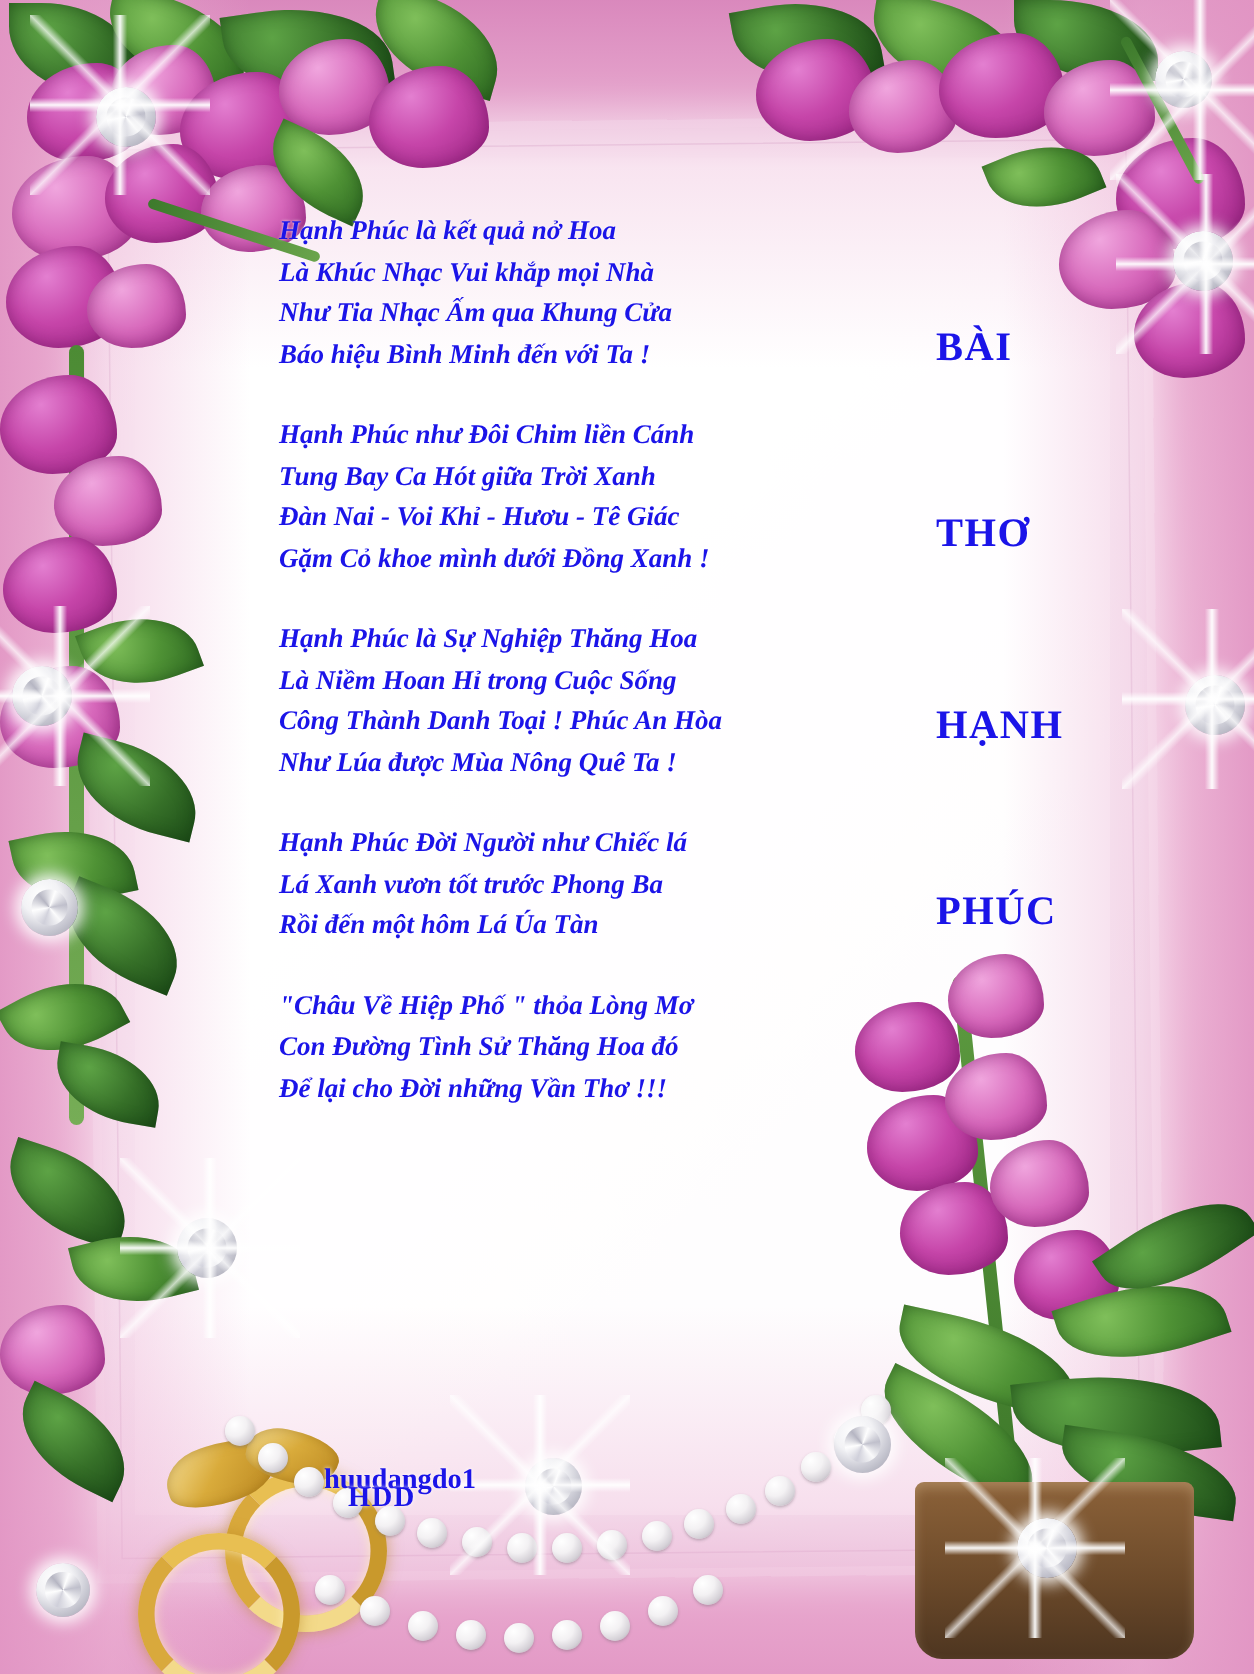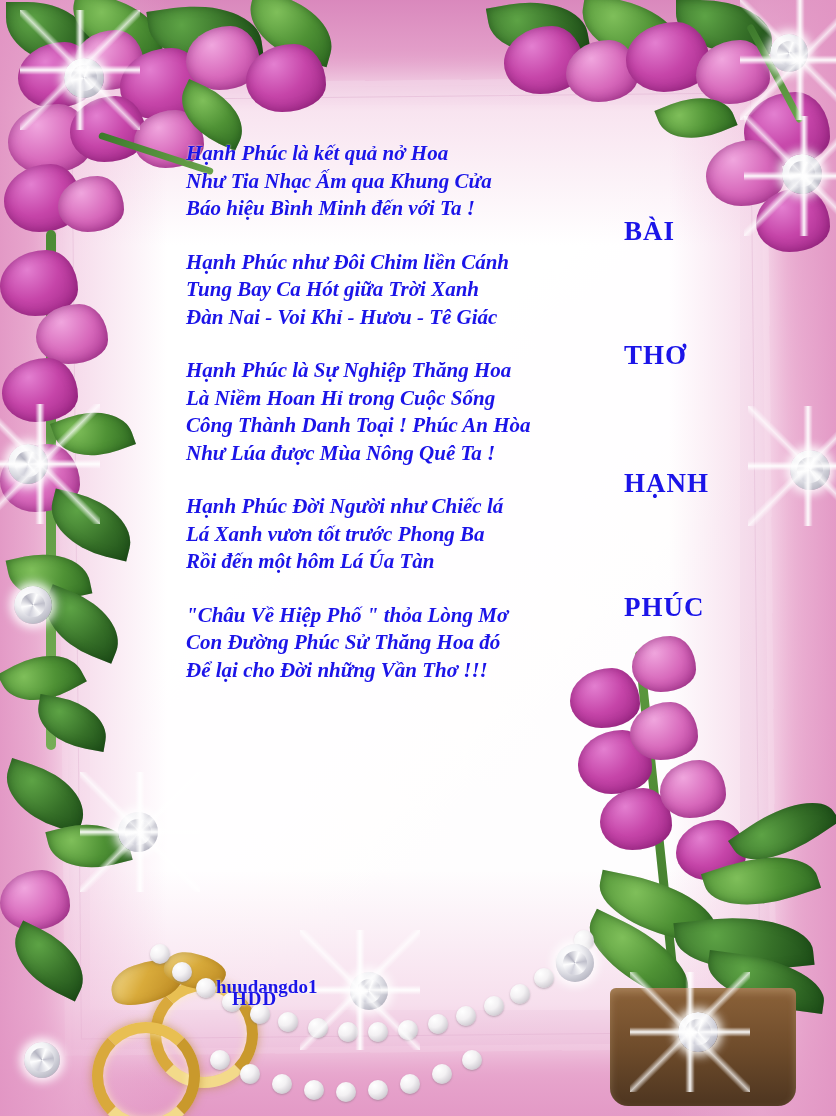--- a/index.html
+++ b/index.html
@@ -161,21 +161,21 @@
     width: 430px;
     z-index: 30;
   }
   .stanza {
     margin-bottom: 26px;
   }
   .line {
     font-family: "Liberation Serif", serif;
     font-style: italic;
     font-weight: bold;
-    font-size: 21px;
+    font-size: 18px;
     line-height: 27.5px;
     color: #1b14e8;
     white-space: nowrap;
     text-shadow: 0 0 2px rgba(255,255,255,0.9);
   }
   .side-word {
     position: absolute;
     z-index: 31;
     font-family: "Liberation Serif", serif;
     font-weight: bold;
@@ -341,42 +341,44 @@
     <div class="sparkle" style="left:-20px;top:404px;"></div>
     <div class="sparkle" style="left:748px;top:406px;"></div>
     <div class="sparkle" style="left:80px;top:772px;"></div>
     <div class="sparkle" style="left:300px;top:930px;"></div>
     <div class="sparkle" style="left:630px;top:972px;"></div>
   </div>
 
   <div class="poem">
     <div class="stanza">
       <div class="line">Hạnh Phúc là kết quả nở Hoa</div>
+      <div class="line">Là Khúc Nhạc Vui khắp mọi Nhà</div>
       <div class="line">Như Tia Nhạc Ấm qua Khung Cửa</div>
       <div class="line">Báo hiệu Bình Minh đến với Ta !</div>
     </div>
     <div class="stanza">
       <div class="line">Hạnh Phúc như Đôi Chim liền Cánh</div>
       <div class="line">Tung Bay Ca Hót giữa Trời Xanh</div>
       <div class="line">Đàn Nai - Voi Khỉ - Hươu - Tê Giác</div>
+      <div class="line">Gặm Cỏ khoe mình dưới Đồng Xanh !</div>
     </div>
     <div class="stanza">
       <div class="line">Hạnh Phúc là Sự Nghiệp Thăng Hoa</div>
       <div class="line">Là Niềm Hoan Hỉ trong Cuộc Sống</div>
       <div class="line">Công Thành Danh Toại ! Phúc An Hòa</div>
       <div class="line">Như Lúa được Mùa Nông Quê Ta !</div>
     </div>
     <div class="stanza">
       <div class="line">Hạnh Phúc Đời Người như Chiếc lá</div>
       <div class="line">Lá Xanh vươn tốt trước Phong Ba</div>
       <div class="line">Rồi đến một hôm Lá Úa Tàn</div>
     </div>
     <div class="stanza">
       <div class="line">"Châu Về Hiệp Phố " thỏa Lòng Mơ</div>
-      <div class="line">Con Đường Phúc Sử Thăng Hoa đó</div>
+      <div class="line">Con Đường Tình Sử Thăng Hoa đó</div>
       <div class="line">Để lại cho Đời những Vần Thơ !!!</div>
     </div>
   </div>
 
   <div class="side-word" id="w-bai">BÀI</div>
   <div class="side-word" id="w-tho">THƠ</div>
   <div class="side-word" id="w-hanh">HẠNH</div>
   <div class="side-word" id="w-phuc">PHÚC</div>
 
   <div class="signature" id="sig-user">huudangdo1</div>

